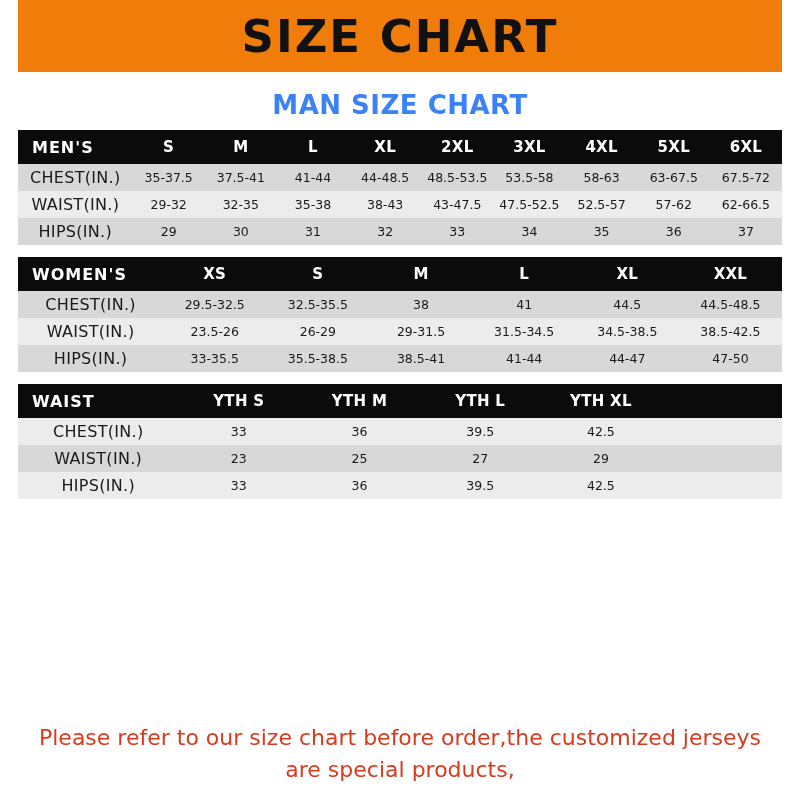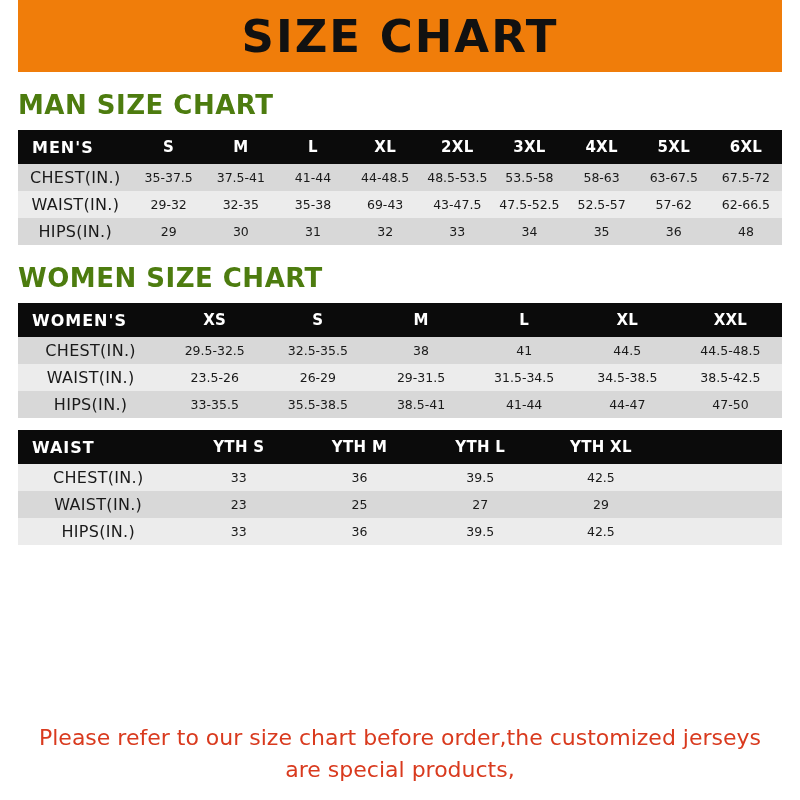--- a/index.html
+++ b/index.html
@@ -55,26 +55,26 @@
   .content {
     padding: 0 18px;
     flex: 1 1 auto;
     display: flex;
     flex-direction: column;
   }
   .section {
     margin-top: 12px;
   }
   .section-title {
-    text-align: left;
+    text-align: center;
     font-family: "DejaVu Sans", sans-serif;
     font-weight: bold;
     font-size: 26px;
     letter-spacing: 0.5px;
-    color: #4d7c0f;
+    color: #3b82f6;
     margin: 6px 0 10px 0;
   }
   table.sizetable {
     width: 100%;
     border-collapse: collapse;
     table-layout: fixed;
   }
   table.sizetable th, table.sizetable td {
     text-align: center;
     font-size: 12.5px;
@@ -180,45 +180,44 @@
             <td>53.5-58</td>
             <td>58-63</td>
             <td>63-67.5</td>
             <td>67.5-72</td>
           </tr>
           <tr class="even">
             <td class="rowlabel">WAIST(IN.)</td>
             <td>29-32</td>
             <td>32-35</td>
             <td>35-38</td>
-            <td>69-43</td>
+            <td>38-43</td>
             <td>43-47.5</td>
             <td>47.5-52.5</td>
             <td>52.5-57</td>
             <td>57-62</td>
             <td>62-66.5</td>
           </tr>
           <tr class="odd">
             <td class="rowlabel">HIPS(IN.)</td>
             <td>29</td>
             <td>30</td>
             <td>31</td>
             <td>32</td>
             <td>33</td>
             <td>34</td>
             <td>35</td>
             <td>36</td>
-            <td>48</td>
+            <td>37</td>
           </tr>
         </tbody>
       </table>
     </div>
 
     <div class="section">
-      <div class="section-title">WOMEN SIZE CHART</div>
       <table class="sizetable women">
         <colgroup>
           <col class="first">
           <col>
             <col>
             <col>
             <col>
             <col>
             <col>
         </colgroup>

